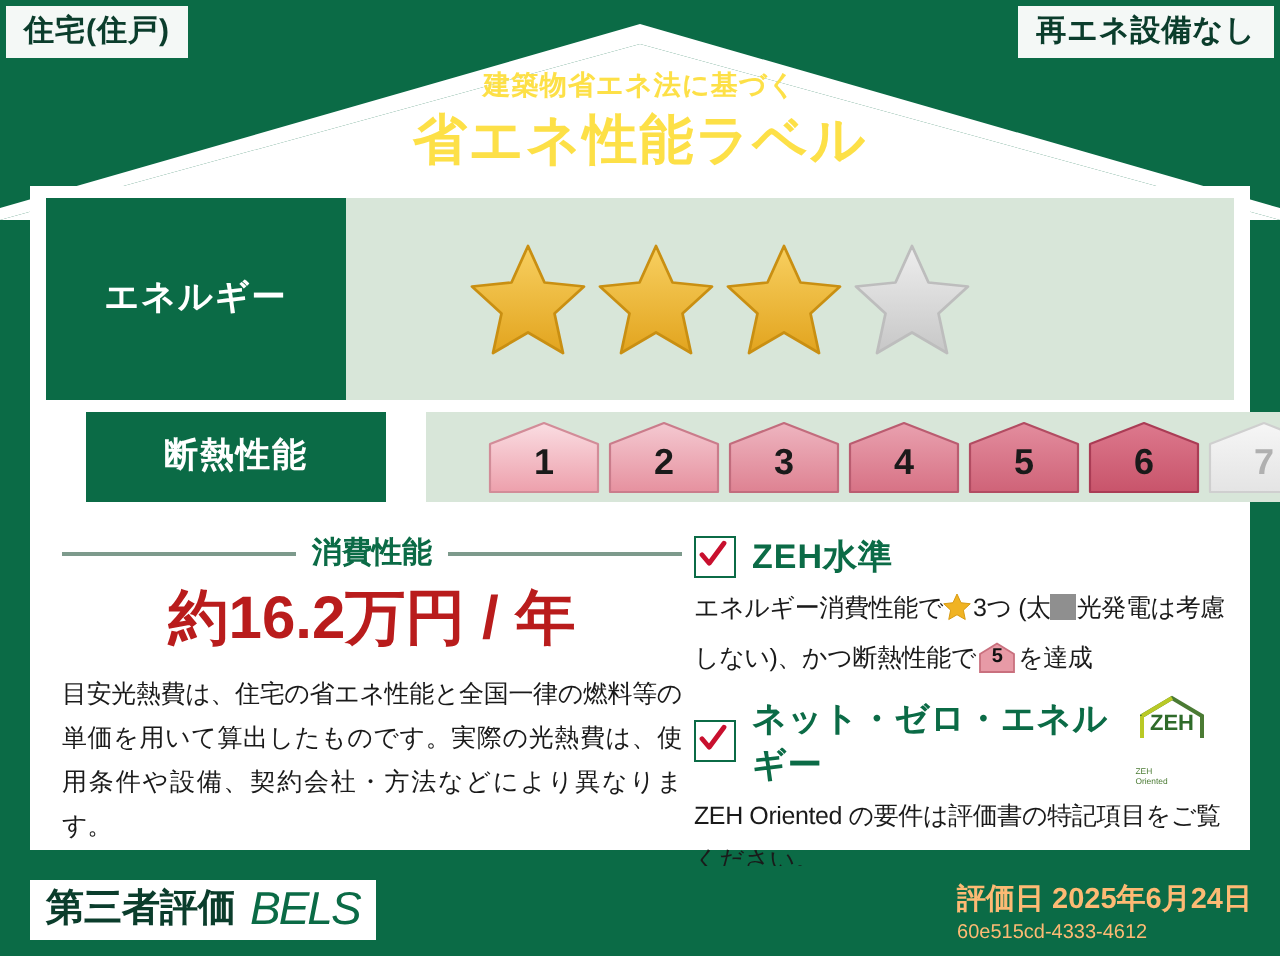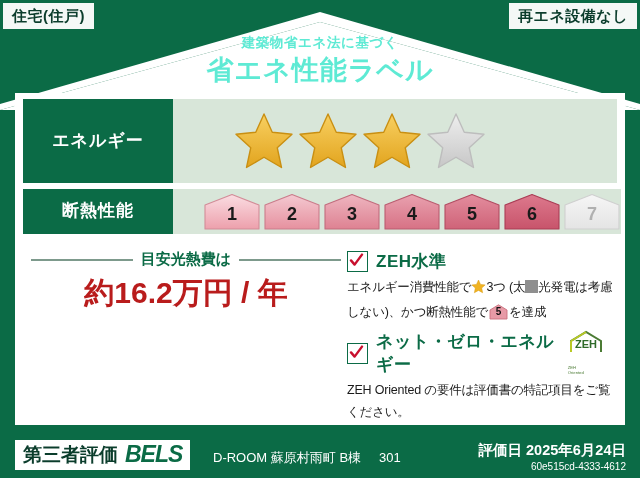--- a/index.html
+++ b/index.html
@@ -34,21 +34,21 @@
     line-height:1;
     white-space:nowrap;
     z-index:6;
   }
   .corner-tag.left{left:3px;}
   .corner-tag.right{right:3px;}
 
   
   .heading{
     position:absolute;left:0;right:0;top:36px;
-    text-align:center;z-index:5;color:#5eead4;
+    text-align:center;z-index:5;color:#fde047;
   }
   .heading .sub{
     font-size:13.5px;font-weight:bold;letter-spacing:.6px;line-height:1;
     margin-bottom:7px;
   }
   .heading .main{
     font-size:27px;font-weight:bold;letter-spacing:1px;line-height:1;
   }
 
   
@@ -67,22 +67,22 @@
     align-items:center;justify-content:center;
     font-weight:bold;font-size:17px;line-height:1.35;
     letter-spacing:1px;
   }
   .rate-value{
     flex:1;background:#d8e6d9;
     display:flex;align-items:center;
   }
 
   
-  .row-energy .rate-label,.row-energy .rate-value{height:84px;}
-  .row-insul  .rate-label,.row-insul  .rate-value{height:45px;}
+  .row-energy .rate-label,.row-energy .rate-value{height:101px;}
+  .row-insul  .rate-label,.row-insul  .rate-value{height:45px;margin-left:20px;}
 
   
   .stars{display:flex;align-items:center;gap:2px;padding-left:60px;}
   .star{width:62px;height:60px;display:block;}
 
   
   .houses{display:flex;align-items:center;gap:2px;padding-left:30px;}
   .house{position:relative;width:58px;height:38px;}
   .house svg{display:block;}
   .house .num{
@@ -151,28 +151,28 @@
     position:absolute;left:0;right:0;bottom:0;height:45px;
     background:#0b6b46;z-index:5;padding-left:17px;
   }
   .bels{
     position:absolute;left:15px;top:7px;
     background:#fff;padding:3px 8px 4px;
     display:flex;align-items:center;gap:7px;
     line-height:1;
   }
   .bels .jp{font-size:19px;font-weight:bold;color:#0b3d2c;letter-spacing:0px;}
-  .bels .en{font-size:23px;font-weight:bold;color:#0b6b46;letter-spacing:-1px;font-style:italic;}
+  .bels .en{font-size:23px;font-weight:normal;color:#0b6b46;letter-spacing:-1px;font-style:italic;}
   .prop{
     position:absolute;left:213px;top:16px;
     color:#fff;font-size:13px;white-space:nowrap;
   }
   .prop .unit{margin-left:18px;}
   .evald{
-    position:absolute;right:14px;top:8px;text-align:right;color:#ffffff;
+    position:absolute;right:14px;top:8px;text-align:left;color:#fdba74;
   }
   .evald .d{font-size:14.5px;font-weight:bold;letter-spacing:0px;line-height:1.25;}
   .evald .id{font-size:10px;letter-spacing:0px;line-height:1.3;margin-top:1px;}
 </style>
 </head>
 <body>
 
 <div id="label-root">
 
   <div class="roof">
@@ -333,24 +333,25 @@
             </div>
         </div>
       </div>
     </div>
 
     <div class="lower">
 
       <div class="col-left">
         <div class="cost-title">
           <span class="rule"></span>
-          <span>目安光熱費は</span>
+          <span>消費性能</span>
           <span class="rule"></span>
         </div>
         <div class="cost-value">約16.2万円 / 年</div>
+        <div class="cost-note">目安光熱費は、住宅の省エネ性能と全国一律の燃料等の単価を用いて算出したものです。実際の光熱費は、使用条件や設備、契約会社・方法などにより異なります。</div>
       </div>
 
       <div class="col-right">
 
         <div class="zeh-head">
           <span class="chk">
             <svg width="15" height="15" viewBox="0 0 15 15">
               <path d="M2 7.4 L5.6 11.6 L13 1.6" fill="none" stroke="#c8102e" stroke-width="2.4" stroke-linecap="round" stroke-linejoin="round"></path>
             </svg>
           </span>
@@ -384,22 +385,19 @@
 
       </div>
     </div>
   </div>
 
   <div class="footer">
     <div class="bels">
       <span class="jp">第三者評価</span>
       <span class="en">BELS</span>
     </div>
-    <div class="prop">
-      <span>D-ROOM 蘇原村雨町 B棟</span><span class="unit">301</span>
-    </div>
     <div class="evald">
       <div class="d"><span>評価日</span> <span>2025年6月24日</span></div>
       <div class="id">60e515cd-4333-4612</div>
     </div>
   </div>
 
 </div>
 
 </body></html>

